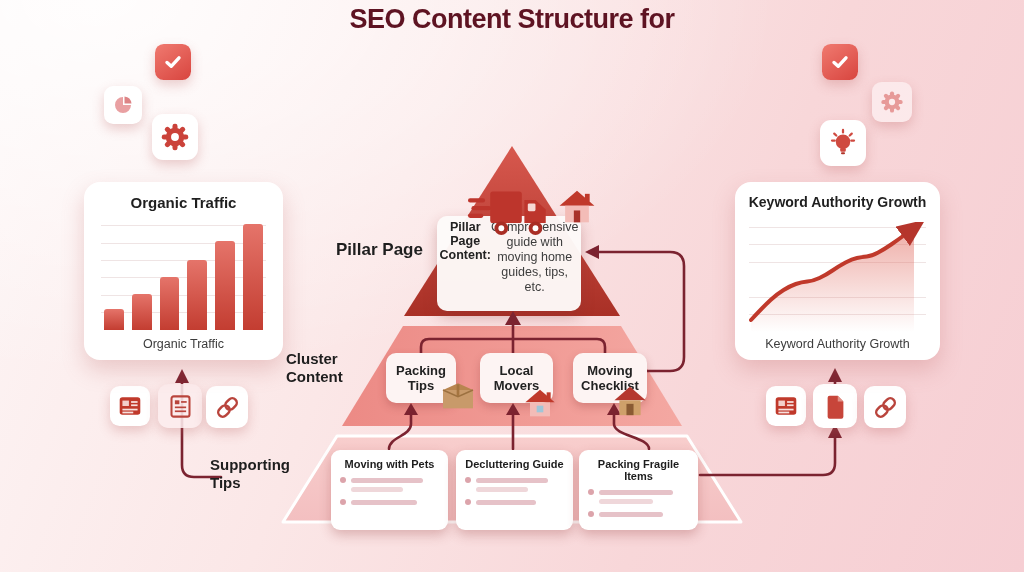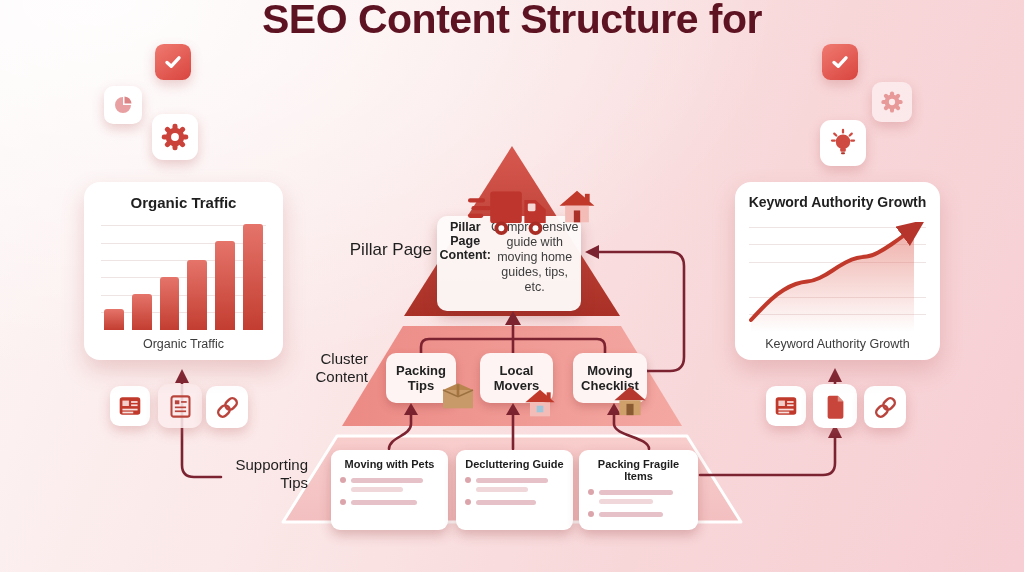--- a/index.html
+++ b/index.html
@@ -9,21 +9,21 @@
     font-family:"Liberation Sans", sans-serif;
     background:
       radial-gradient(120% 120% at 10% 0%, rgba(255,255,255,.85), rgba(255,255,255,0) 55%),
       linear-gradient(112deg, #fdf6f6 0%, #fbe7e7 38%, #f8d7d9 68%, #f6ced3 100%);
   }
   .abs { position:absolute; }
 
   
   .title {
     left:0; right:0; top:46; text-align:center;
-    color:#5e1322; font-weight:bold; font-size:41px; line-height:39px;
+    color:#5e1322; font-weight:bold; font-size:27px; line-height:39px;
     letter-spacing:-.5px; z-index:5;
   }
 
   
   .tile {
     border-radius:24%; display:flex; align-items:center; justify-content:center;
     box-shadow:0 5px 12px rgba(190,100,100,.30); z-index:4;
   }
   .tile.white { background:#ffffff; }
   .tile.pink  { background:rgba(252,236,237,.88); }
@@ -38,21 +38,21 @@
   .panel .caption { position:absolute; bottom:9px; left:0; right:0; text-align:center;
     font-size:12.5px; color:#3c3c3c; }
   .chart-area { position:absolute; left:17px; right:17px; top:42px; height:106px; }
   .gridlines { position:absolute; inset:0;
     background:repeating-linear-gradient(to top, transparent 0 16.5px, #efe4e4 16.5px 17.5px); }
   .bars { position:absolute; inset:0; display:flex; align-items:flex-end; gap:8px; padding:0 3px; }
   .bar { width:20px; border-radius:3px 3px 0 0;
     background:linear-gradient(180deg,#e5746a 0%, #c33d31 100%); }
 
   
-  .plabel { font-weight:normal; color:#1e1e1e; text-align:right; z-index:5; line-height:18px; }
+  .plabel { font-weight:bold; color:#1e1e1e; text-align:left; z-index:5; line-height:18px; }
 
   
   .pillar-box {
     left:437px; top:216px; width:144px; height:95px;
     background:rgba(253,250,249,.97); border-radius:10px;
     box-shadow:0 6px 14px rgba(140,50,50,.30);
     display:flex; flex-direction:row; justify-content:center;
     text-align:center; padding:4px 5px; z-index:5;
   }
   .pillar-box .t { font-weight:bold; font-size:12.5px; color:#222; }

